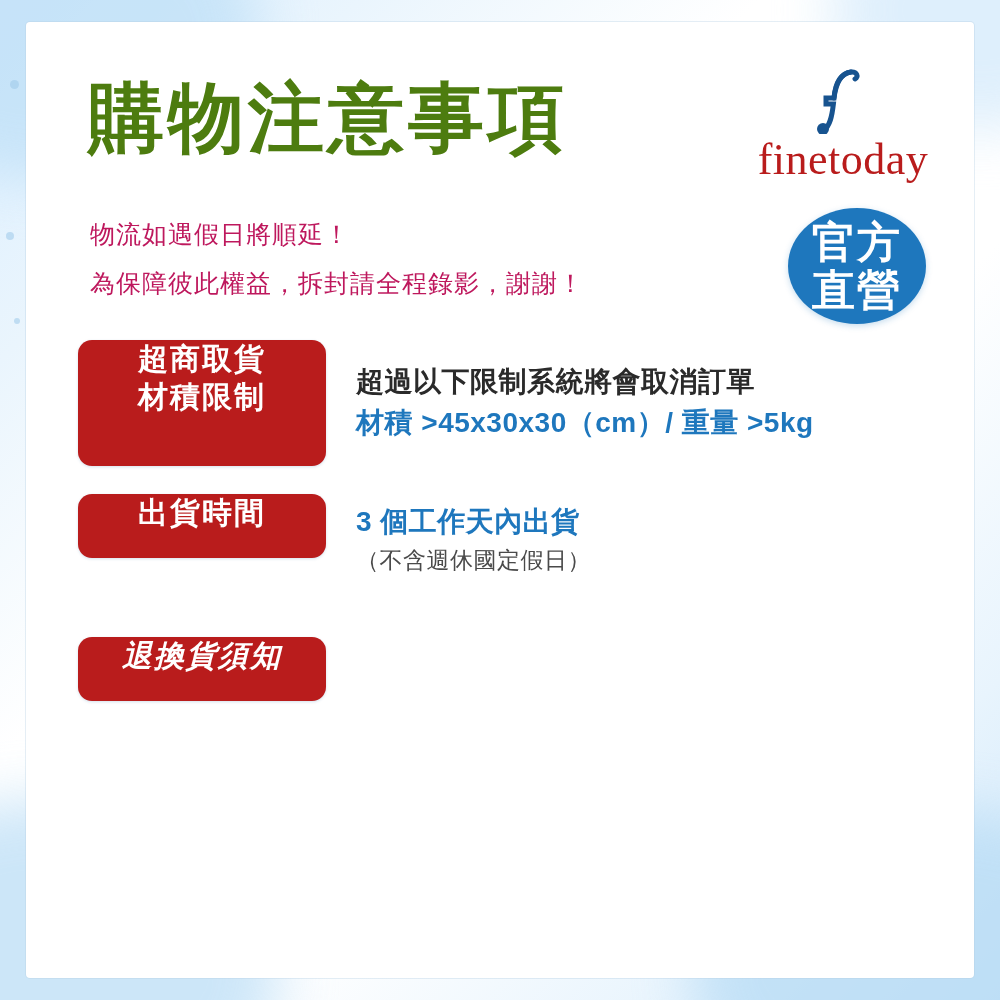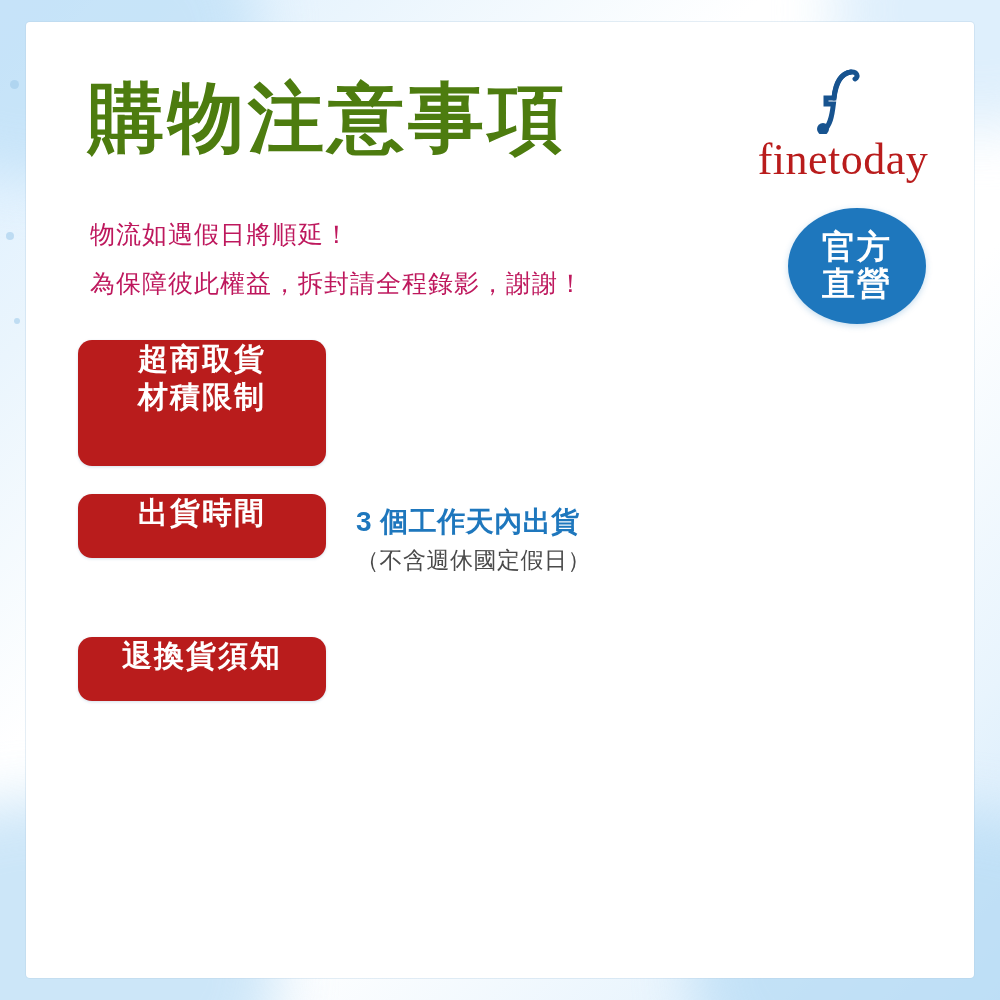--- a/index.html
+++ b/index.html
@@ -111,21 +111,21 @@
     width: 138px;
     height: 116px;
     border-radius: 50%;
     background: #1e77bd;
     color: #ffffff;
     display: flex;
     flex-direction: column;
     align-items: center;
     justify-content: center;
     line-height: 1.12;
-    font-size: 33px;
+    font-size: 43px;
     font-weight: bold;
     letter-spacing: 2px;
     box-shadow: 0 2px 6px rgba(30,119,189,.25);
   }
 
   
   .rows {
     position: absolute;
     left: 0;
     top: 318px;
@@ -185,21 +185,21 @@
     font-size: 23px;
     color: #4a4a4a;
     letter-spacing: .5px;
     line-height: 1.5;
   }
   .row.r1 .content { padding-top: 22px; }
   .row.r2 .content { padding-top: 8px; }
   .row.r3 .content { padding-top: 6px; }
   .row.r4 .content { padding-top: 4px; }
   .row.r4 .line-dark { line-height: 1.42; }
-  .row.r4 .tag { margin-top: 26px; }
+  .row.r4 .tag { margin-top: 26px; font-style: italic; }
 </style>
 </head>
 <body>
 
 <div class="poster">
   <div class="glow tl"></div>
   <div class="glow tr"></div>
   <div class="glow bl"></div>
   <div class="glow br"></div>
   <div class="dot" style="left:10px; top:80px; width:9px; height:9px;"></div>
@@ -230,20 +230,24 @@
       </div>
     </div>
 
     <div class="rows">
 
       <div class="row r1">
         <div class="tag two-line">
           <span class="tag-line">超商取貨</span>
           <span class="tag-line">材積限制</span>
         </div>
+        <div class="content">
+          <div class="line-dark">超過以下限制系統將會取消訂單</div>
+          <div class="line-blue">材積 &gt;45x30x30（cm）/ 重量 &gt;5kg</div>
+        </div>
       </div>
 
       <div class="row r2">
         <div class="tag one-line">
           <span class="tag-line">出貨時間</span>
         </div>
         <div class="content">
           <div class="line-blue">3 個工作天內出貨</div>
           <div class="line-note">（不含週休國定假日）</div>
         </div>

